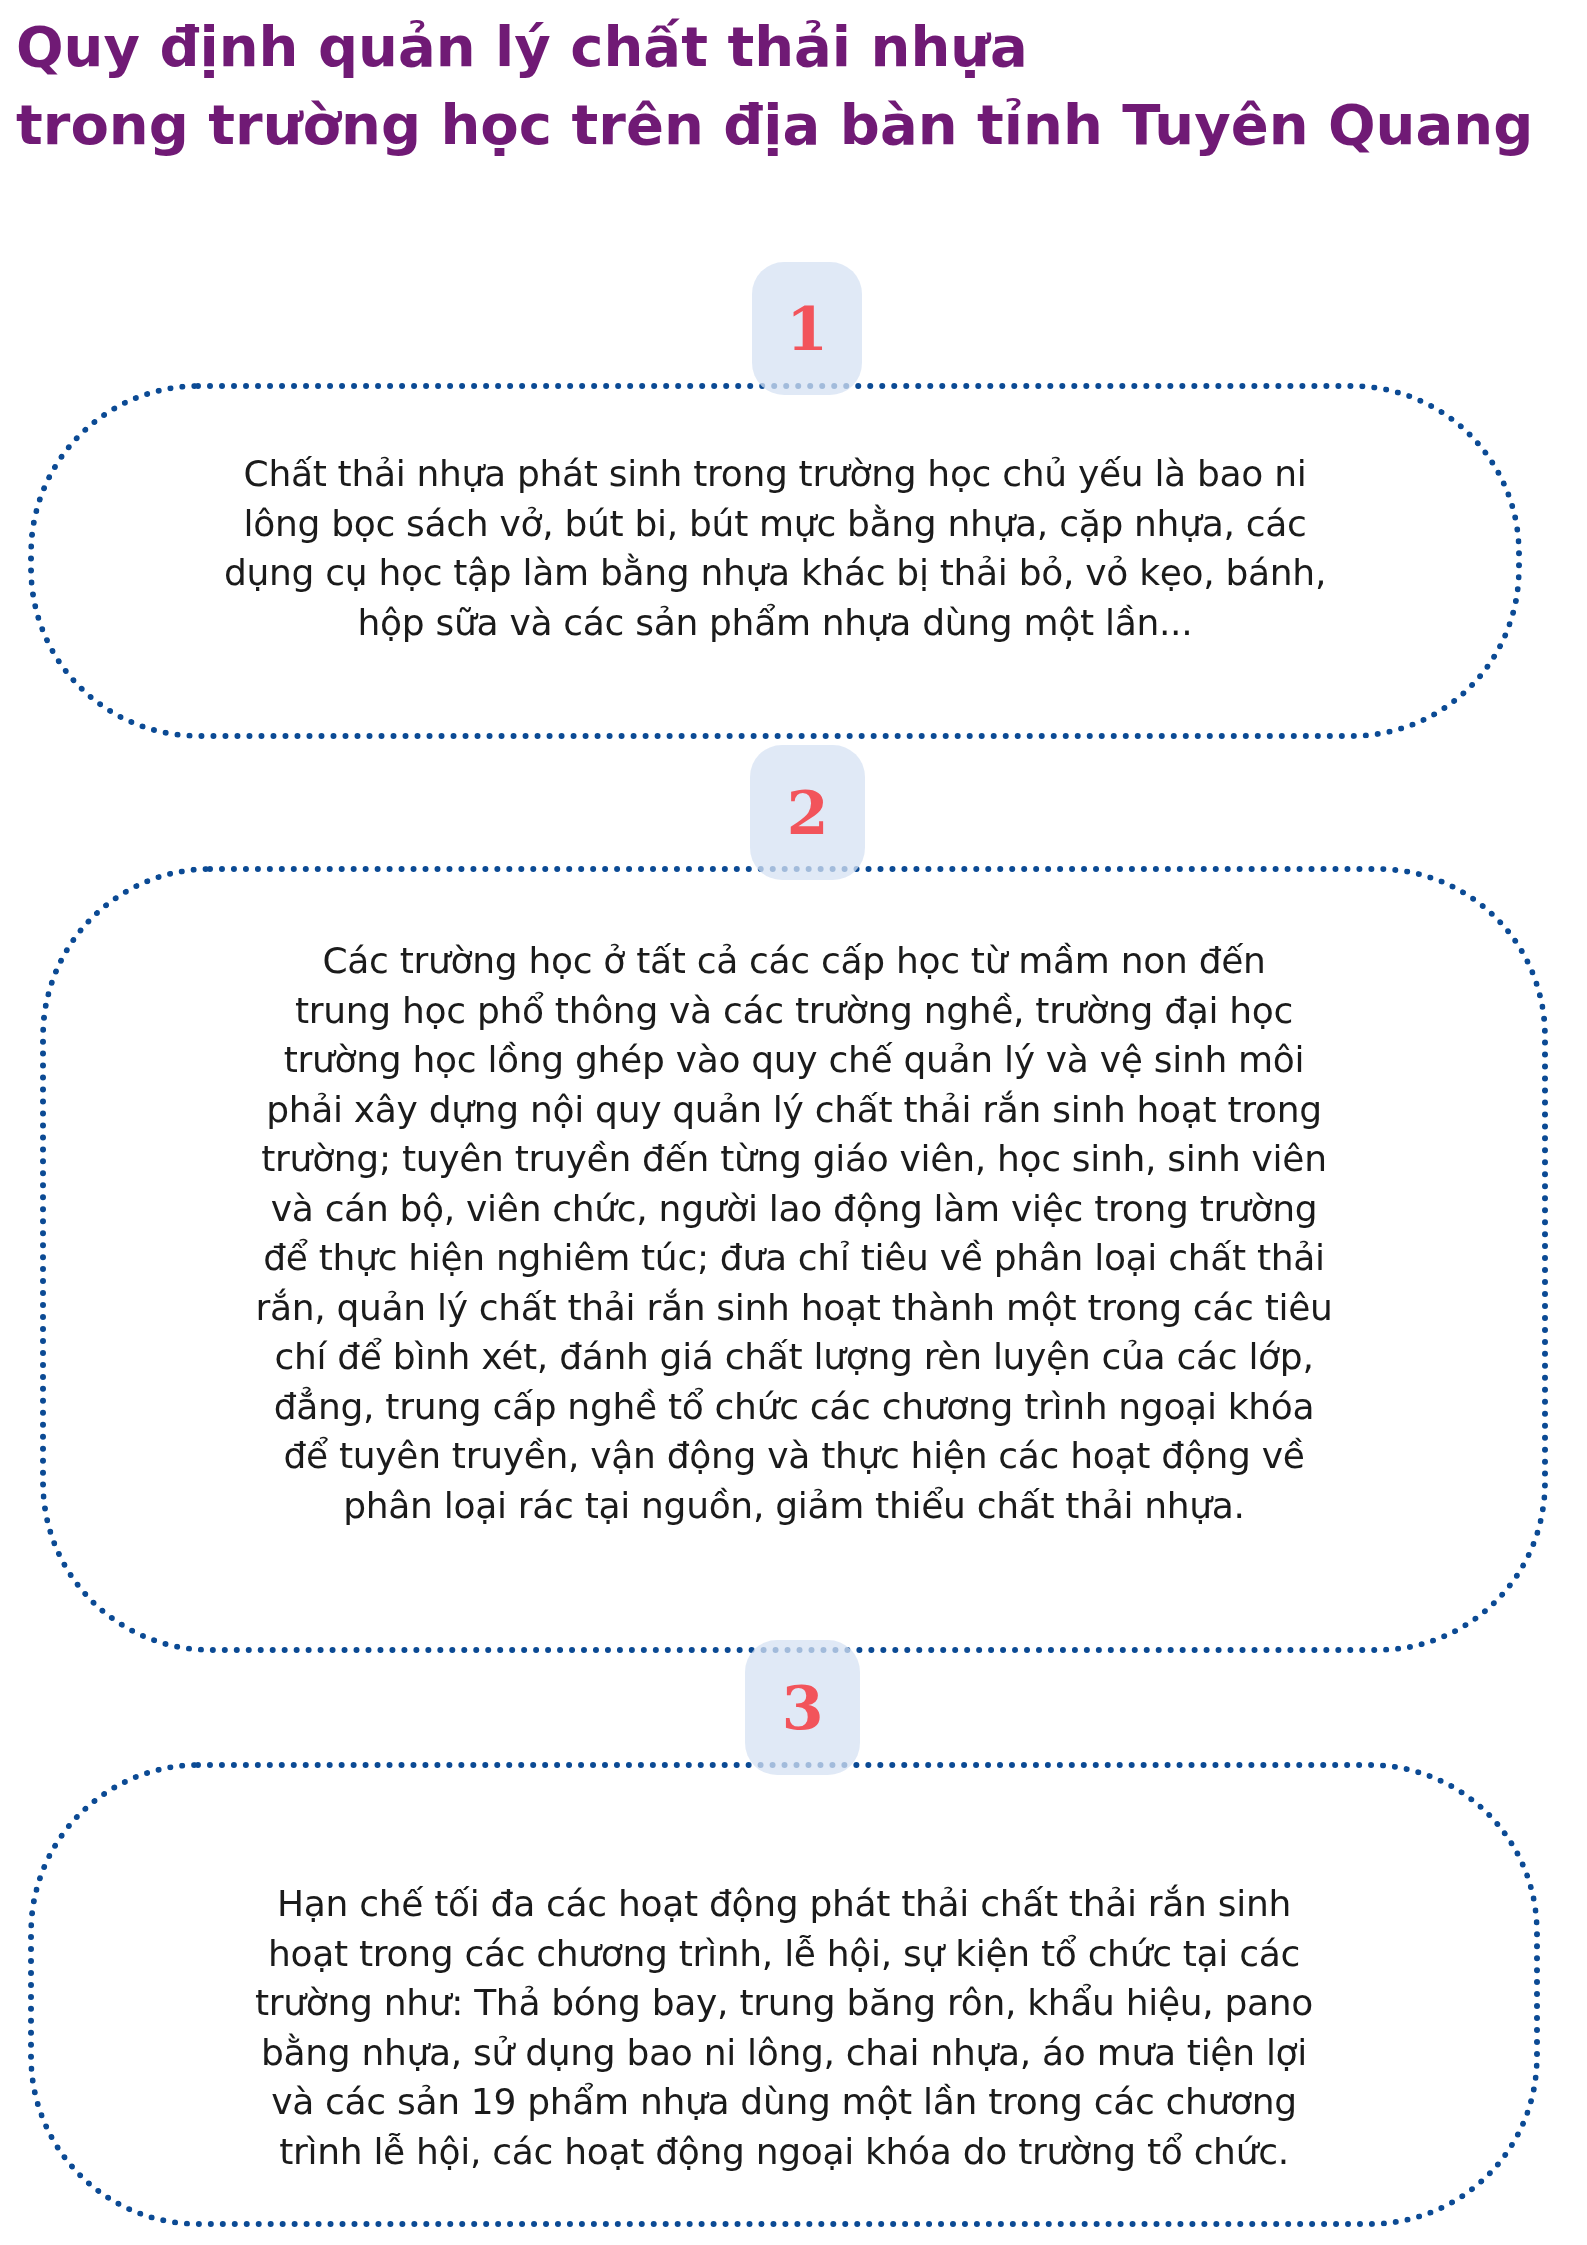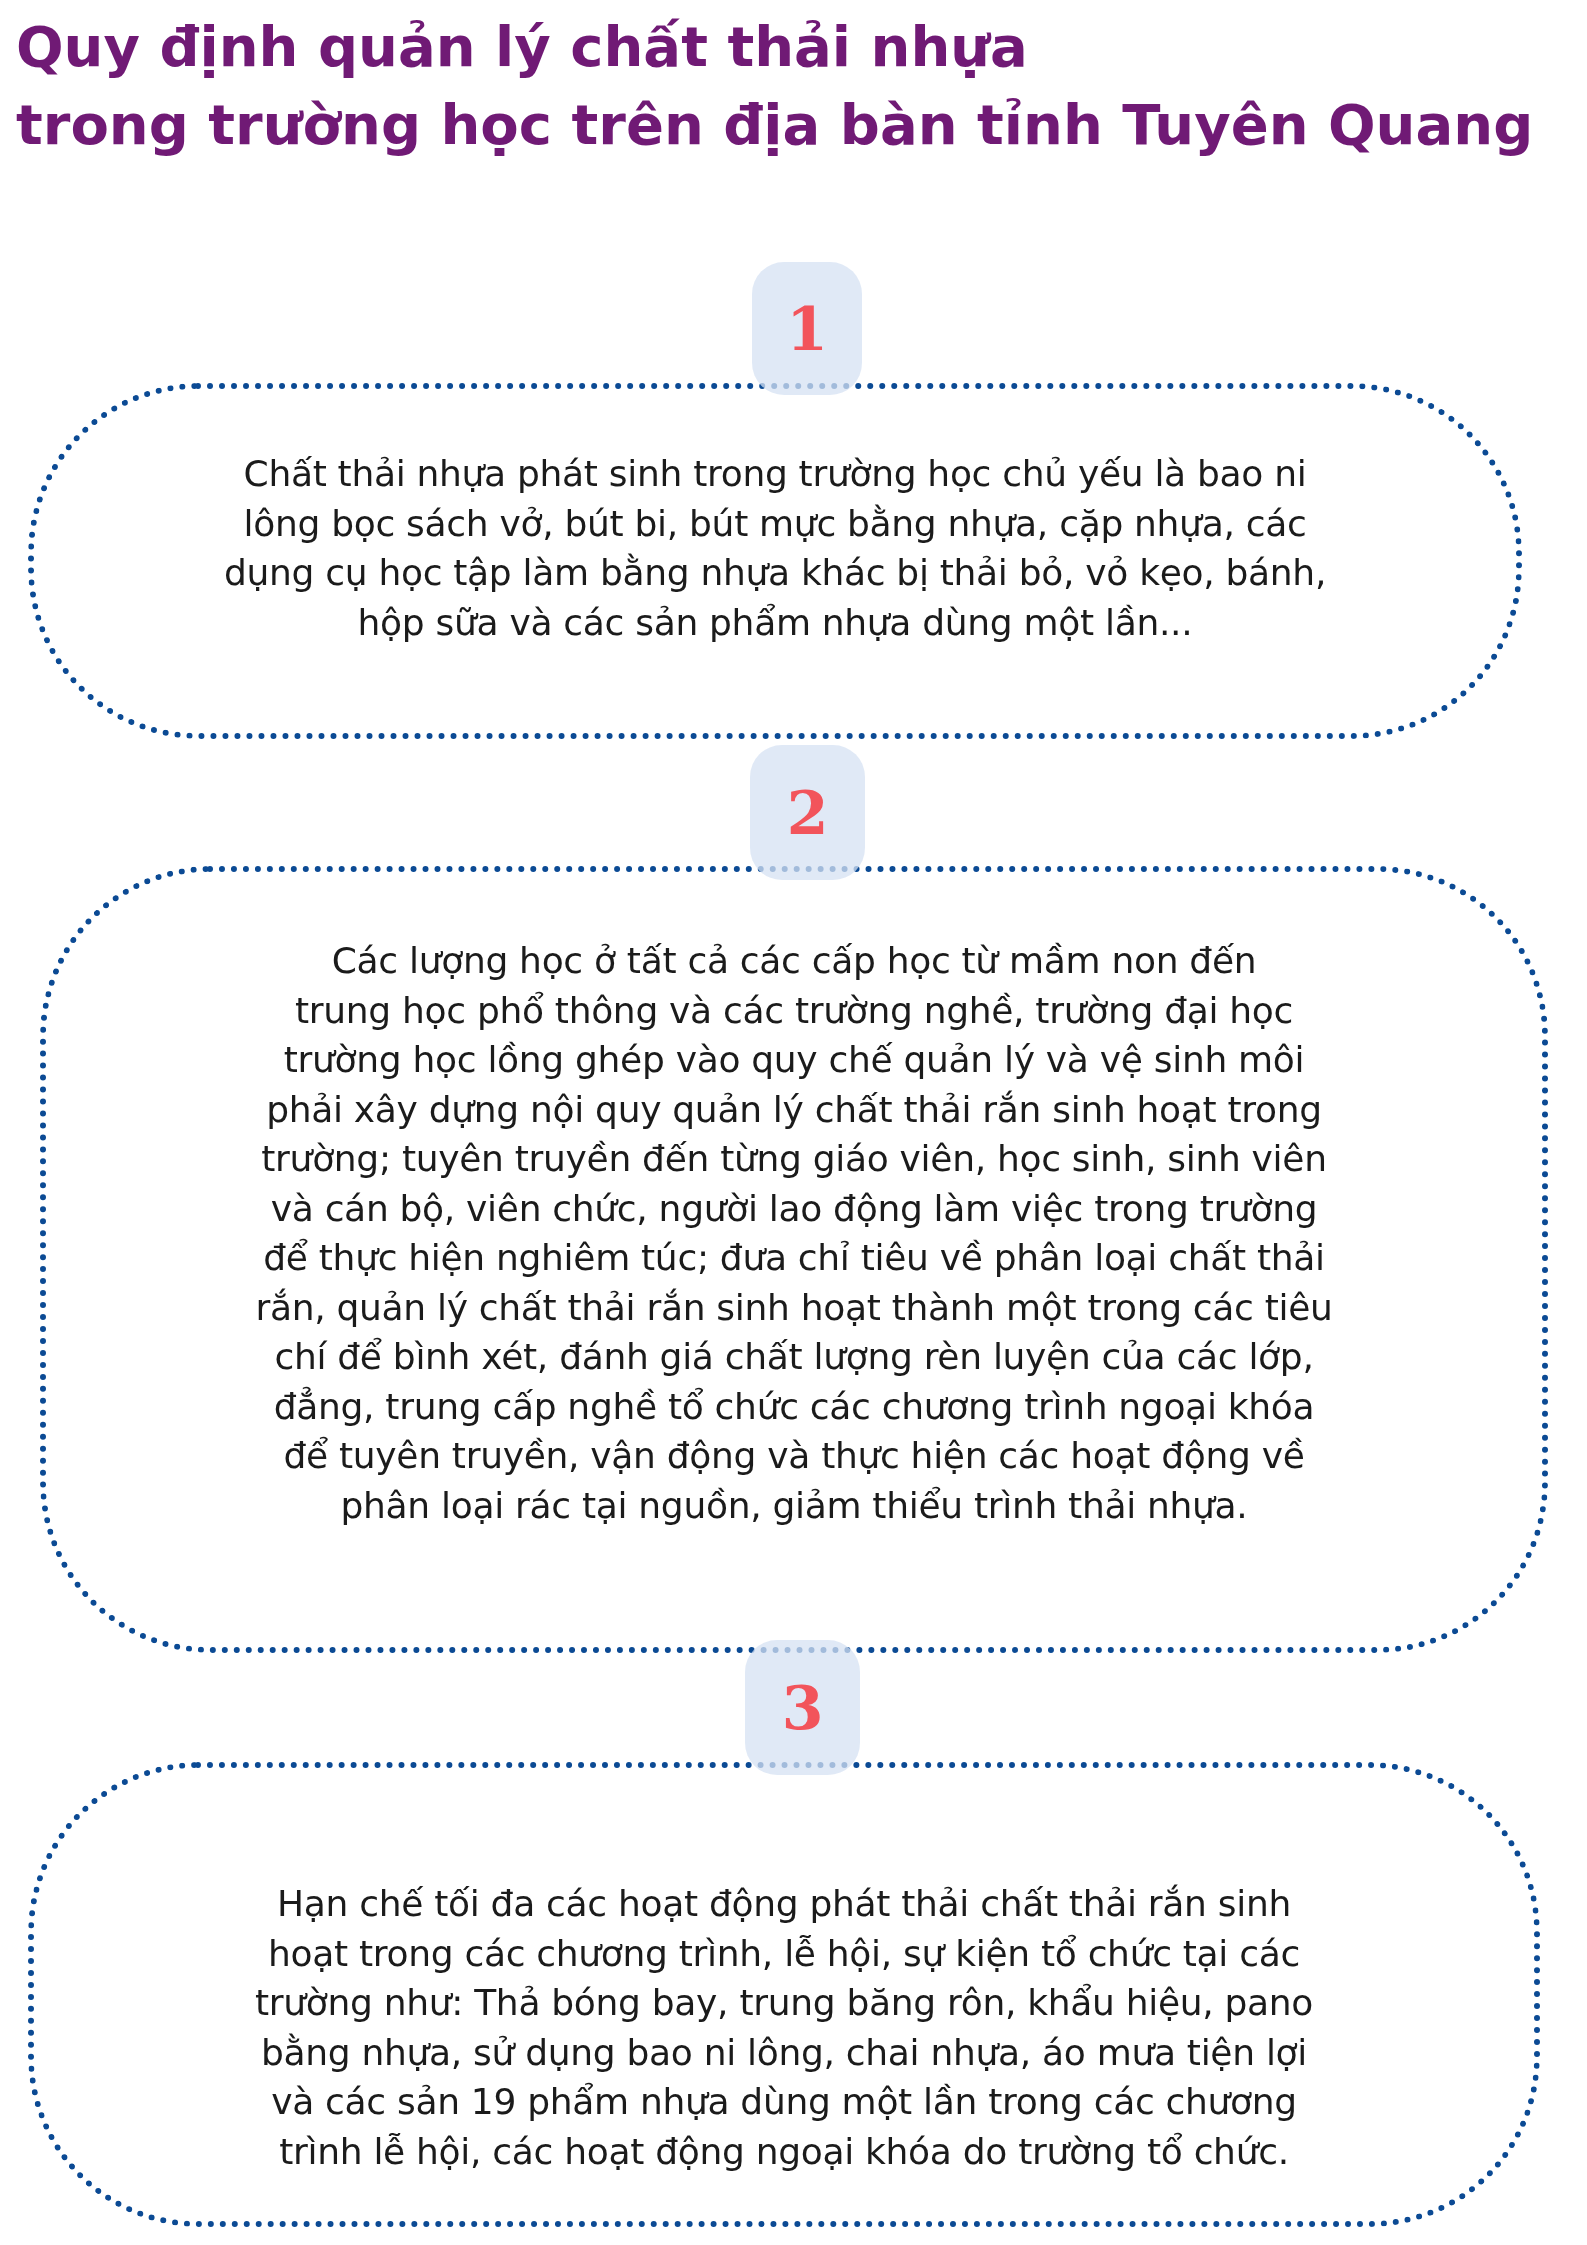--- a/index.html
+++ b/index.html
@@ -36,32 +36,32 @@
     <span class="line">dụng cụ học tập làm bằng nhựa khác bị thải bỏ, vỏ kẹo, bánh,</span>
     <span class="line">hộp sữa và các sản phẩm nhựa dùng một lần...</span>
   </div>
 </div>
 <div class="badge" style="left:752px; top:262px; width:110px; height:133px;">
   <span>1</span>
 </div>
 
 <div class="box" style="left:40px; top:866px; width:1508px; height:787px;">
   <div class="box-text" style="top:64px;">
-    <span class="line">Các lượng học ở tất cả các cấp học từ mầm non đến</span>
+    <span class="line">Các trường học ở tất cả các cấp học từ mầm non đến</span>
     <span class="line">trung học phổ thông và các trường nghề, trường đại học</span>
     <span class="line">trường học lồng ghép vào quy chế quản lý và vệ sinh môi</span>
     <span class="line">phải xây dựng nội quy quản lý chất thải rắn sinh hoạt trong</span>
     <span class="line">trường; tuyên truyền đến từng giáo viên, học sinh, sinh viên</span>
     <span class="line">và cán bộ, viên chức, người lao động làm việc trong trường</span>
     <span class="line">để thực hiện nghiêm túc; đưa chỉ tiêu về phân loại chất thải</span>
     <span class="line">rắn, quản lý chất thải rắn sinh hoạt thành một trong các tiêu</span>
     <span class="line">chí để bình xét, đánh giá chất lượng rèn luyện của các lớp,</span>
     <span class="line">đẳng, trung cấp nghề tổ chức các chương trình ngoại khóa</span>
     <span class="line">để tuyên truyền, vận động và thực hiện các hoạt động về</span>
-    <span class="line">phân loại rác tại nguồn, giảm thiểu trình thải nhựa.</span>
+    <span class="line">phân loại rác tại nguồn, giảm thiểu chất thải nhựa.</span>
   </div>
 </div>
 <div class="badge" style="left:750px; top:745px; width:115px; height:135px;">
   <span>2</span>
 </div>
 
 <div class="box" style="left:28px; top:1762px; width:1512px; height:465px;">
   <div class="box-text" style="top:72px;margin-top:39px;">
     <span class="line">Hạn chế tối đa các hoạt động phát thải chất thải rắn sinh</span>
     <span class="line">hoạt trong các chương trình, lễ hội, sự kiện tổ chức tại các</span>

